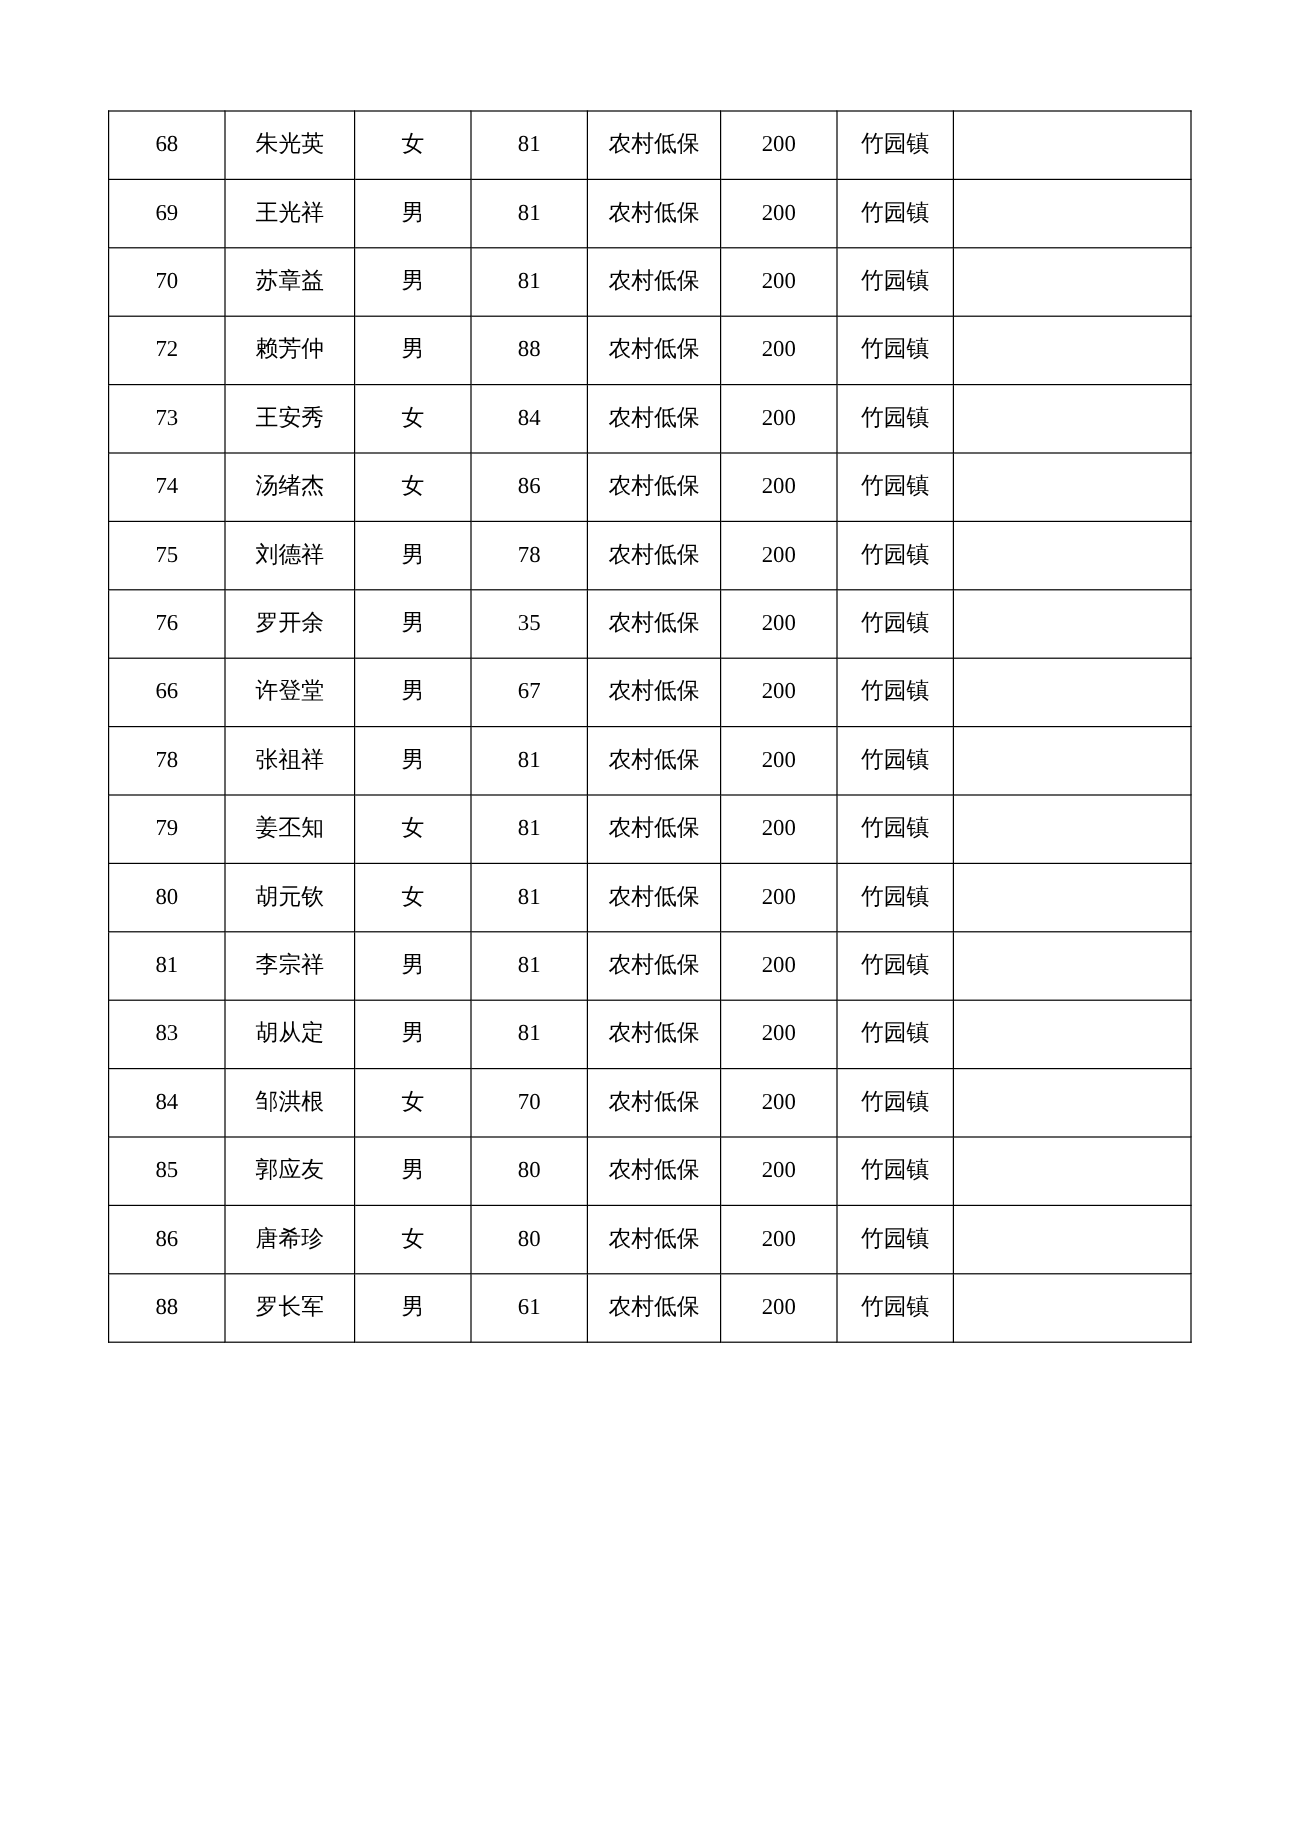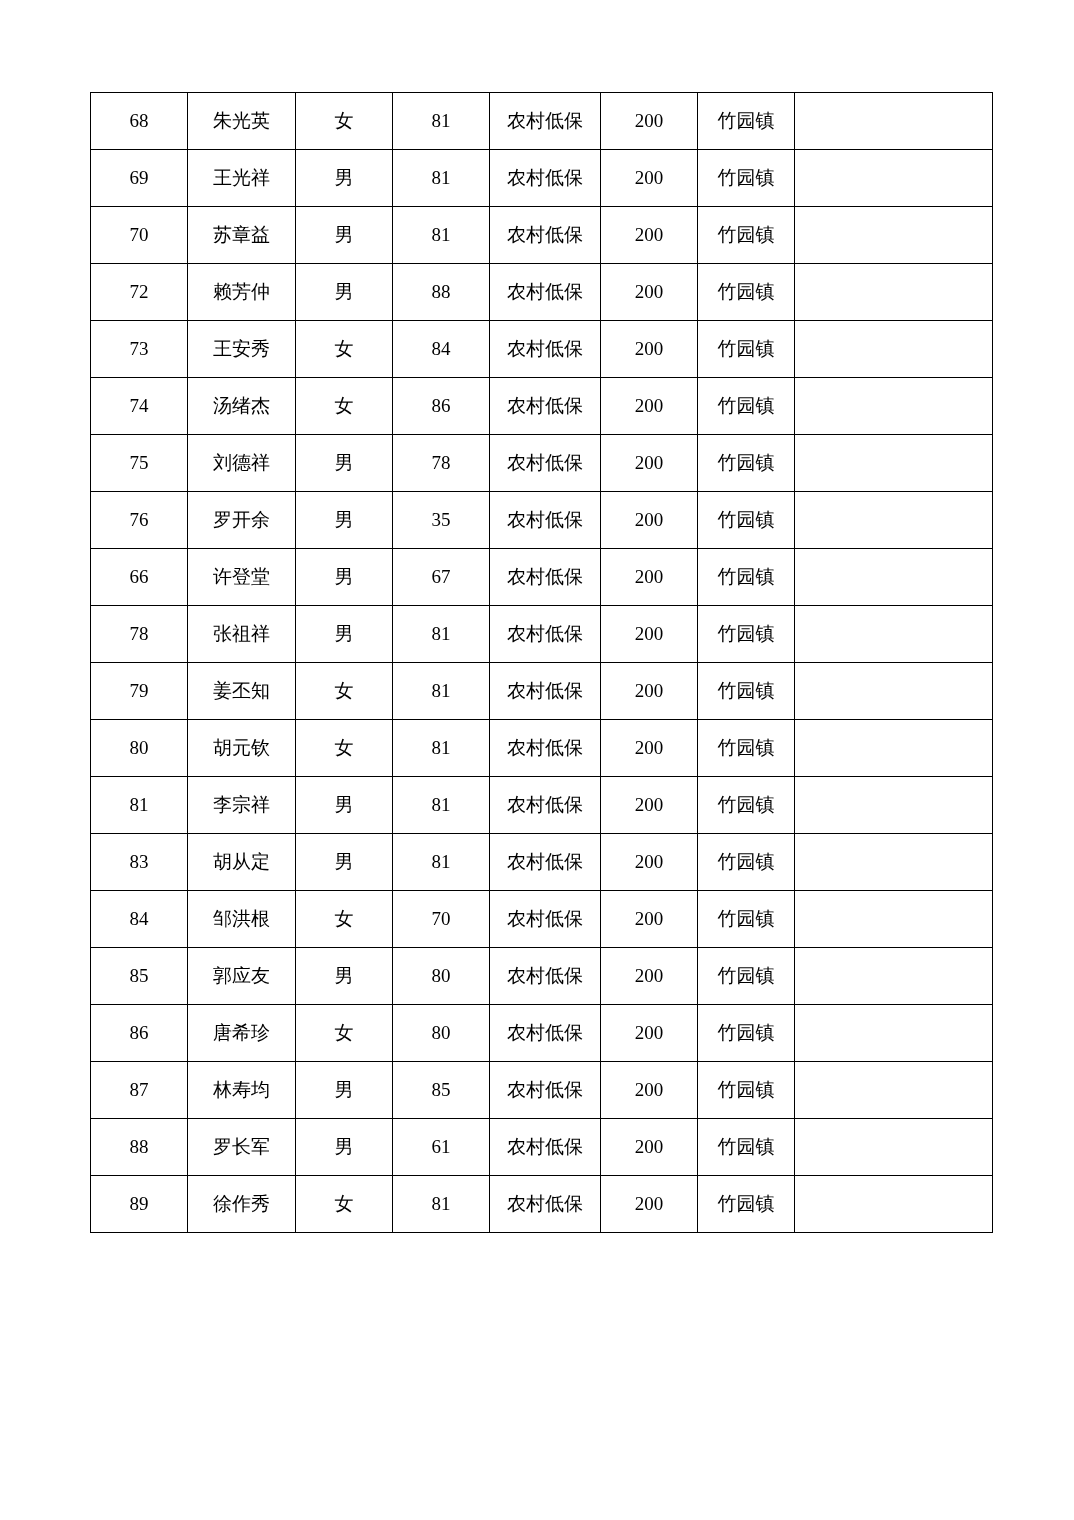--- a/index.html
+++ b/index.html
@@ -214,44 +214,24 @@
           <td class="c-index">86</td>
           <td class="c-name">唐希珍</td>
           <td class="c-gender">女</td>
           <td class="c-age">80</td>
           <td class="c-type">农村低保</td>
           <td class="c-amount">200</td>
           <td class="c-town">竹园镇</td>
           <td class="c-remark"></td>
         </tr>
         <tr>
-          <td class="c-index">87</td>
-          <td class="c-name">林寿均</td>
-          <td class="c-gender">男</td>
-          <td class="c-age">85</td>
-          <td class="c-type">农村低保</td>
-          <td class="c-amount">200</td>
-          <td class="c-town">竹园镇</td>
-          <td class="c-remark"></td>
-        </tr>
-        <tr>
           <td class="c-index">88</td>
           <td class="c-name">罗长军</td>
           <td class="c-gender">男</td>
           <td class="c-age">61</td>
-          <td class="c-type">农村低保</td>
-          <td class="c-amount">200</td>
-          <td class="c-town">竹园镇</td>
-          <td class="c-remark"></td>
-        </tr>
-        <tr>
-          <td class="c-index">89</td>
-          <td class="c-name">徐作秀</td>
-          <td class="c-gender">女</td>
-          <td class="c-age">81</td>
           <td class="c-type">农村低保</td>
           <td class="c-amount">200</td>
           <td class="c-town">竹园镇</td>
           <td class="c-remark"></td>
         </tr>
       </tbody>
   </table>
 </div>
 
 </body></html>

